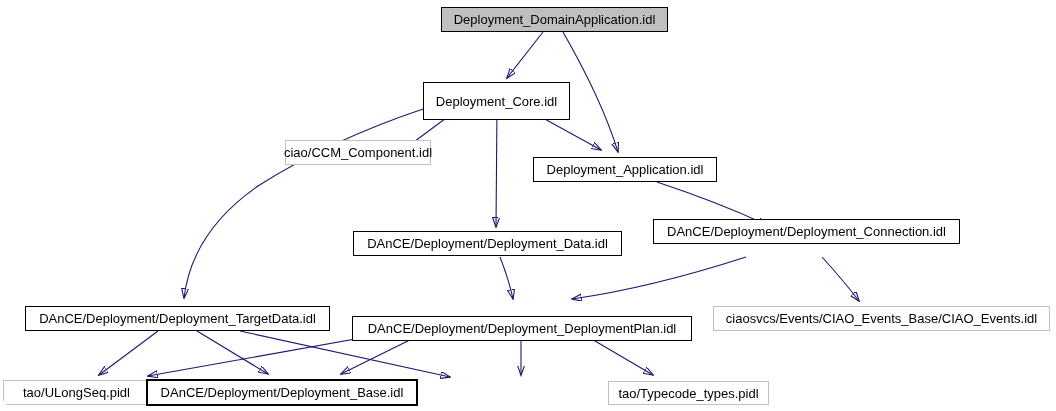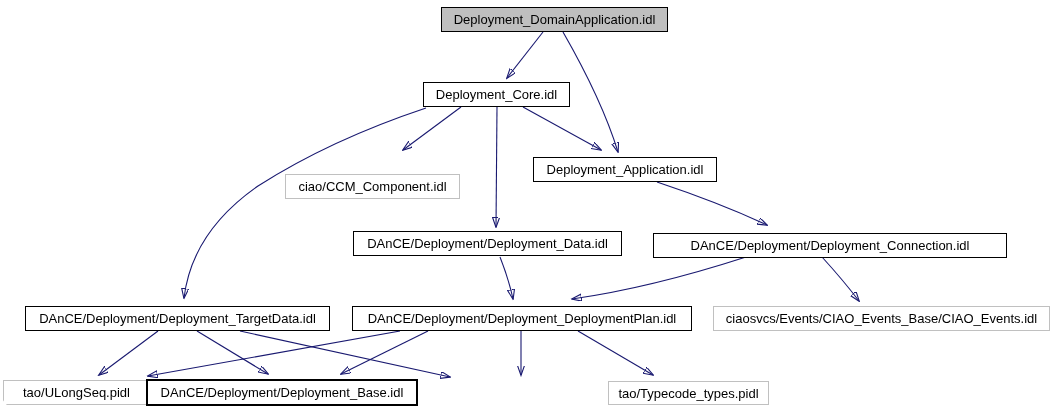--- a/index.html
+++ b/index.html
@@ -65,33 +65,33 @@
     <path d="M197,331 L268,374" marker-end="url(#ah)"></path>
     <path d="M240,331 L450,377" marker-end="url(#ah)"></path>
     <path d="M400,331 L148,376" marker-end="url(#ah)"></path>
     <path d="M428,331 L341,374" marker-end="url(#ah)"></path>
     <path d="M521,331 L521,375" marker-end="url(#ah)"></path>
     <path d="M578,331 L653,375" marker-end="url(#ah)"></path>
   </svg>
 
   <div class="node current" style="left:441px; top:7px; width:227px; height:25px">Deployment_DomainApplication.idl</div>
 
-  <div class="node" style="left:423px; top:82px; width:147px; height:25px">Deployment_Core.idl</div>
+  <div class="node" style="left:423px; top:82px; width:147px; height:38px">Deployment_Core.idl</div>
 
-  <div class="node external" style="left:285px; top:174px; width:175px; height:25px">ciao/CCM_Component.idl</div>
+  <div class="node external" style="left:285px; top:140px; width:146px; height:25px">ciao/CCM_Component.idl</div>
 
   <div class="node" style="left:533px; top:157px; width:184px; height:25px">Deployment_Application.idl</div>
 
   <div class="node" style="left:353px; top:231px; width:269px; height:25px">DAnCE/Deployment/Deployment_Data.idl</div>
 
-  <div class="node" style="left:653px; top:233px; width:354px; height:25px">DAnCE/Deployment/Deployment_Connection.idl</div>
+  <div class="node" style="left:653px; top:219px; width:307px; height:25px">DAnCE/Deployment/Deployment_Connection.idl</div>
 
   <div class="node" style="left:25px; top:306px; width:305px; height:25px">DAnCE/Deployment/Deployment_TargetData.idl</div>
 
-  <div class="node" style="left:352px; top:306px; width:340px; height:25px">DAnCE/Deployment/Deployment_DeploymentPlan.idl</div>
+  <div class="node" style="left:352px; top:316px; width:340px; height:25px">DAnCE/Deployment/Deployment_DeploymentPlan.idl</div>
 
   <div class="node external" style="left:713px; top:306px; width:337px; height:25px">ciaosvcs/Events/CIAO_Events_Base/CIAO_Events.idl</div>
 
   <div class="node external" style="left:3px; top:380px; width:147px; height:25px">tao/ULongSeq.pidl</div>
 
   <div class="node bold" style="left:146px; top:379px; width:272px; height:27px">DAnCE/Deployment/Deployment_Base.idl</div>
 
 
   <div class="node external" style="left:608px; top:381px; width:161px; height:24px">tao/Typecode_types.pidl</div>
 

